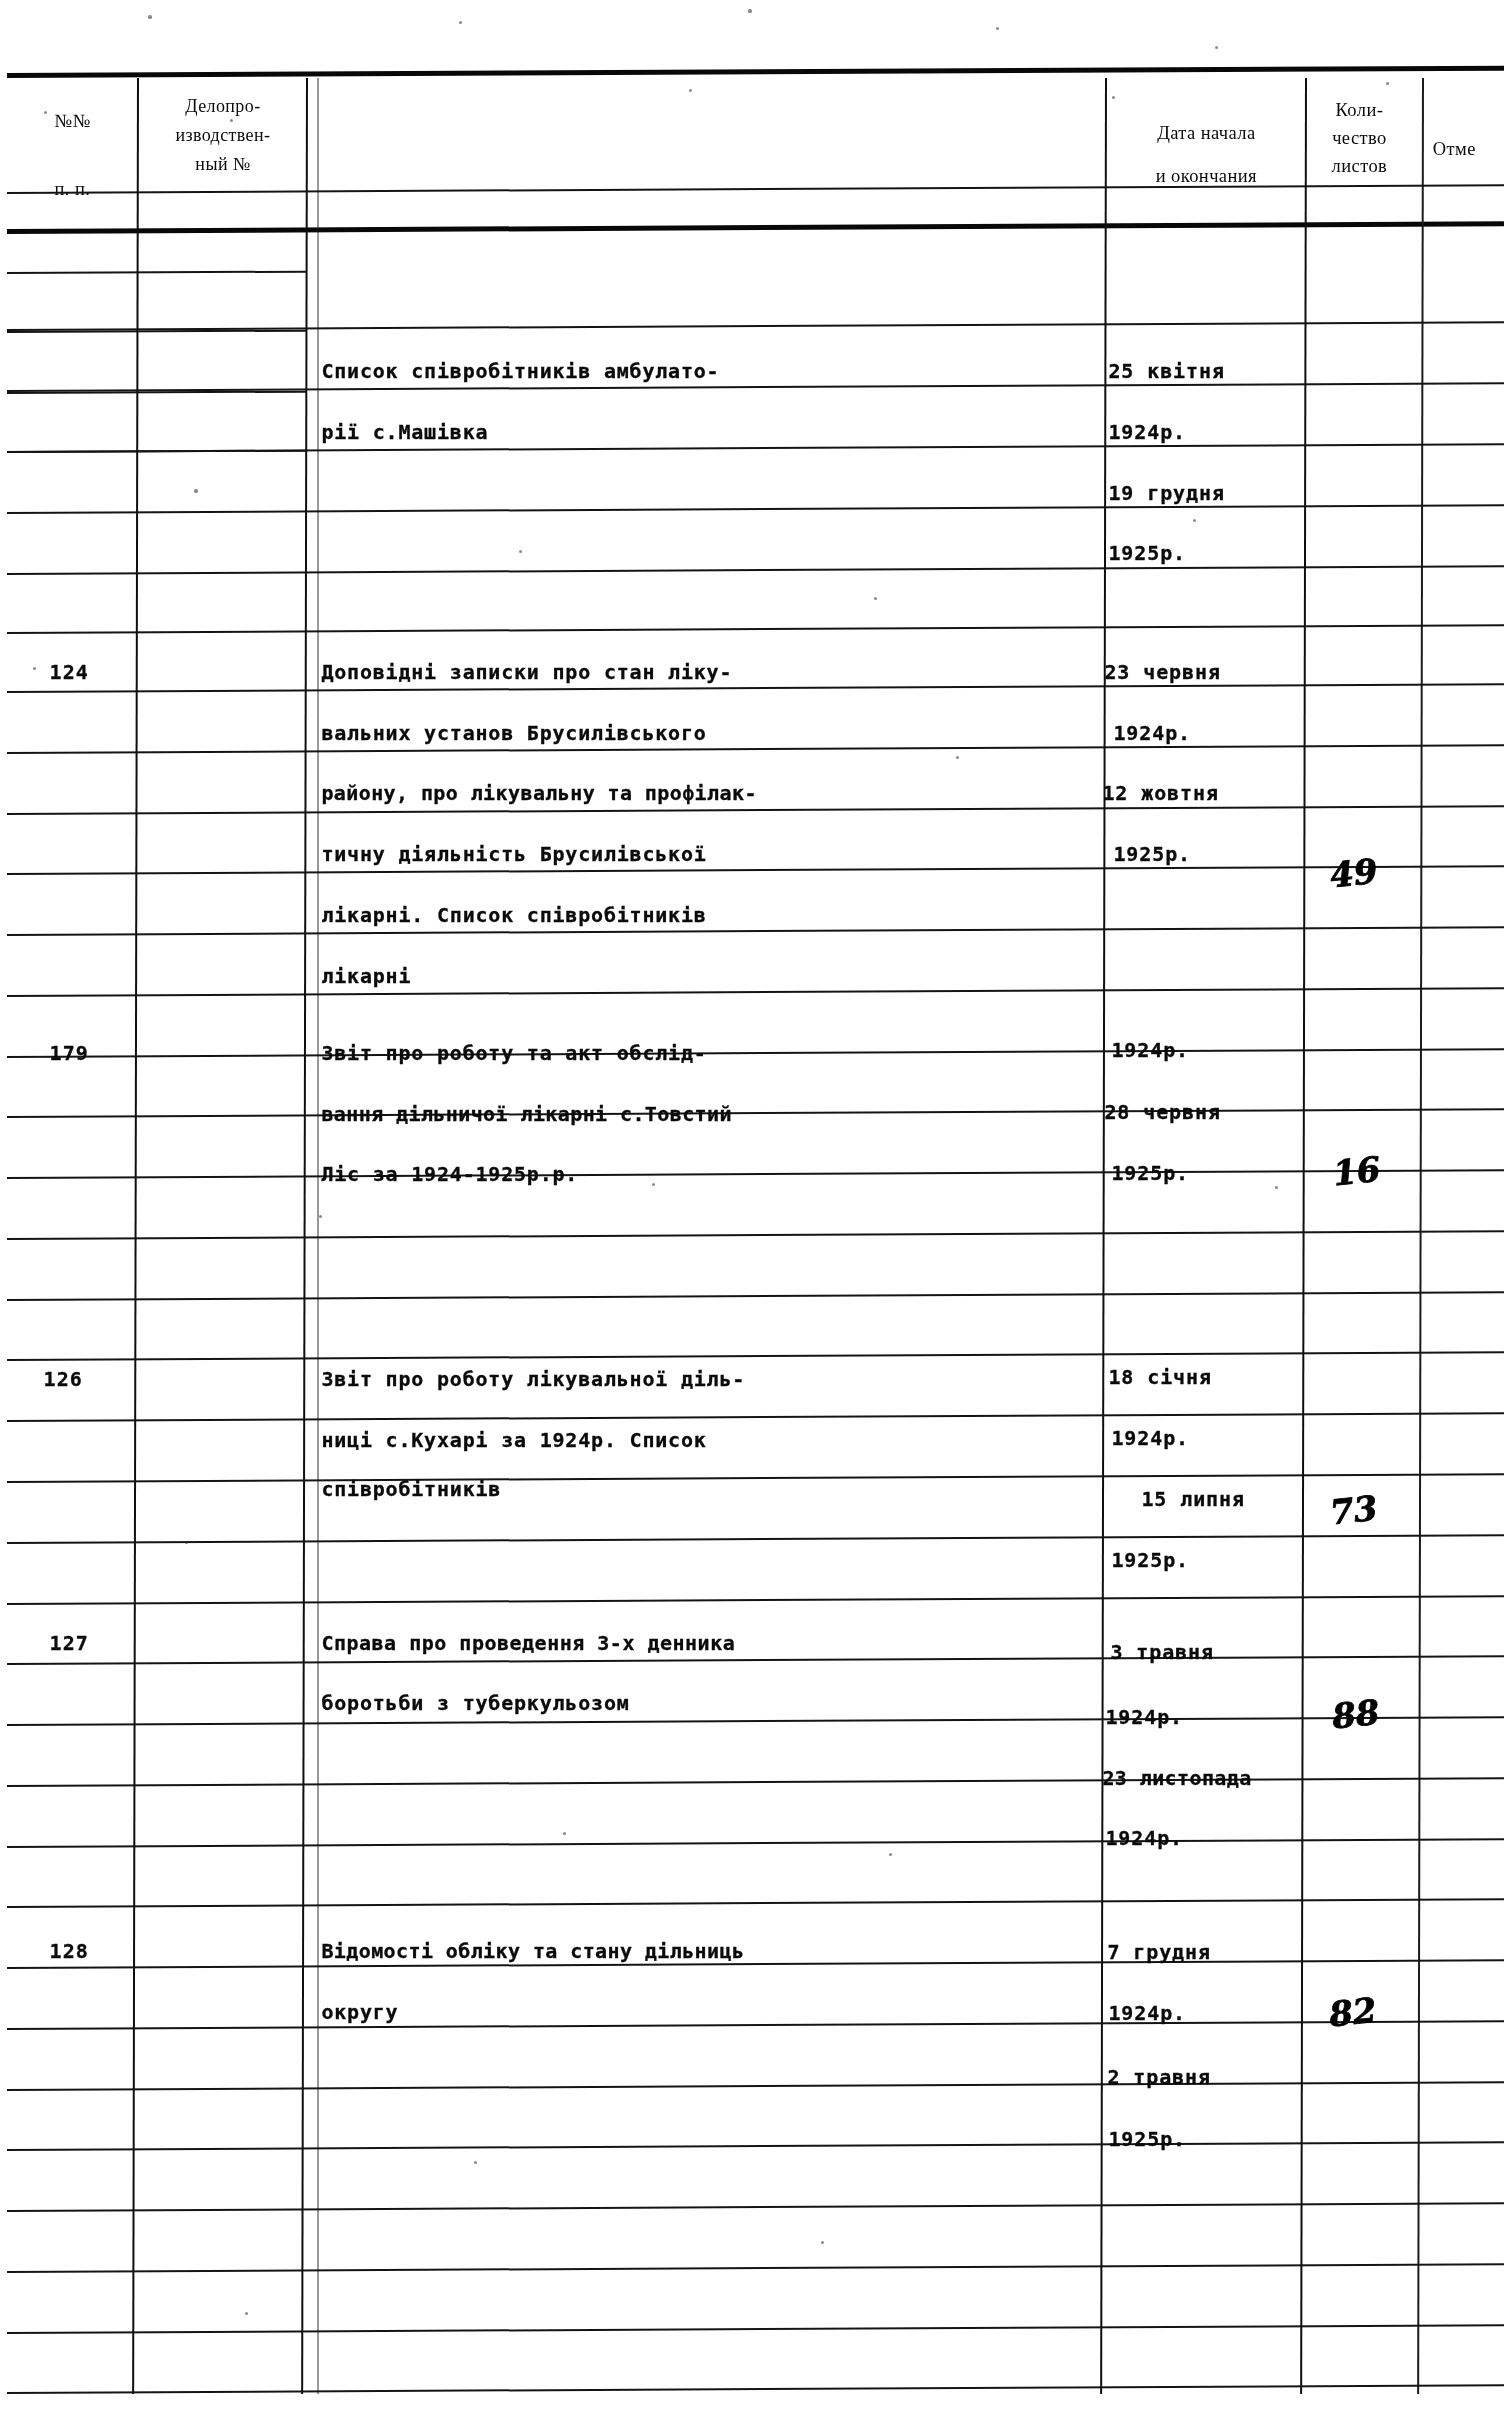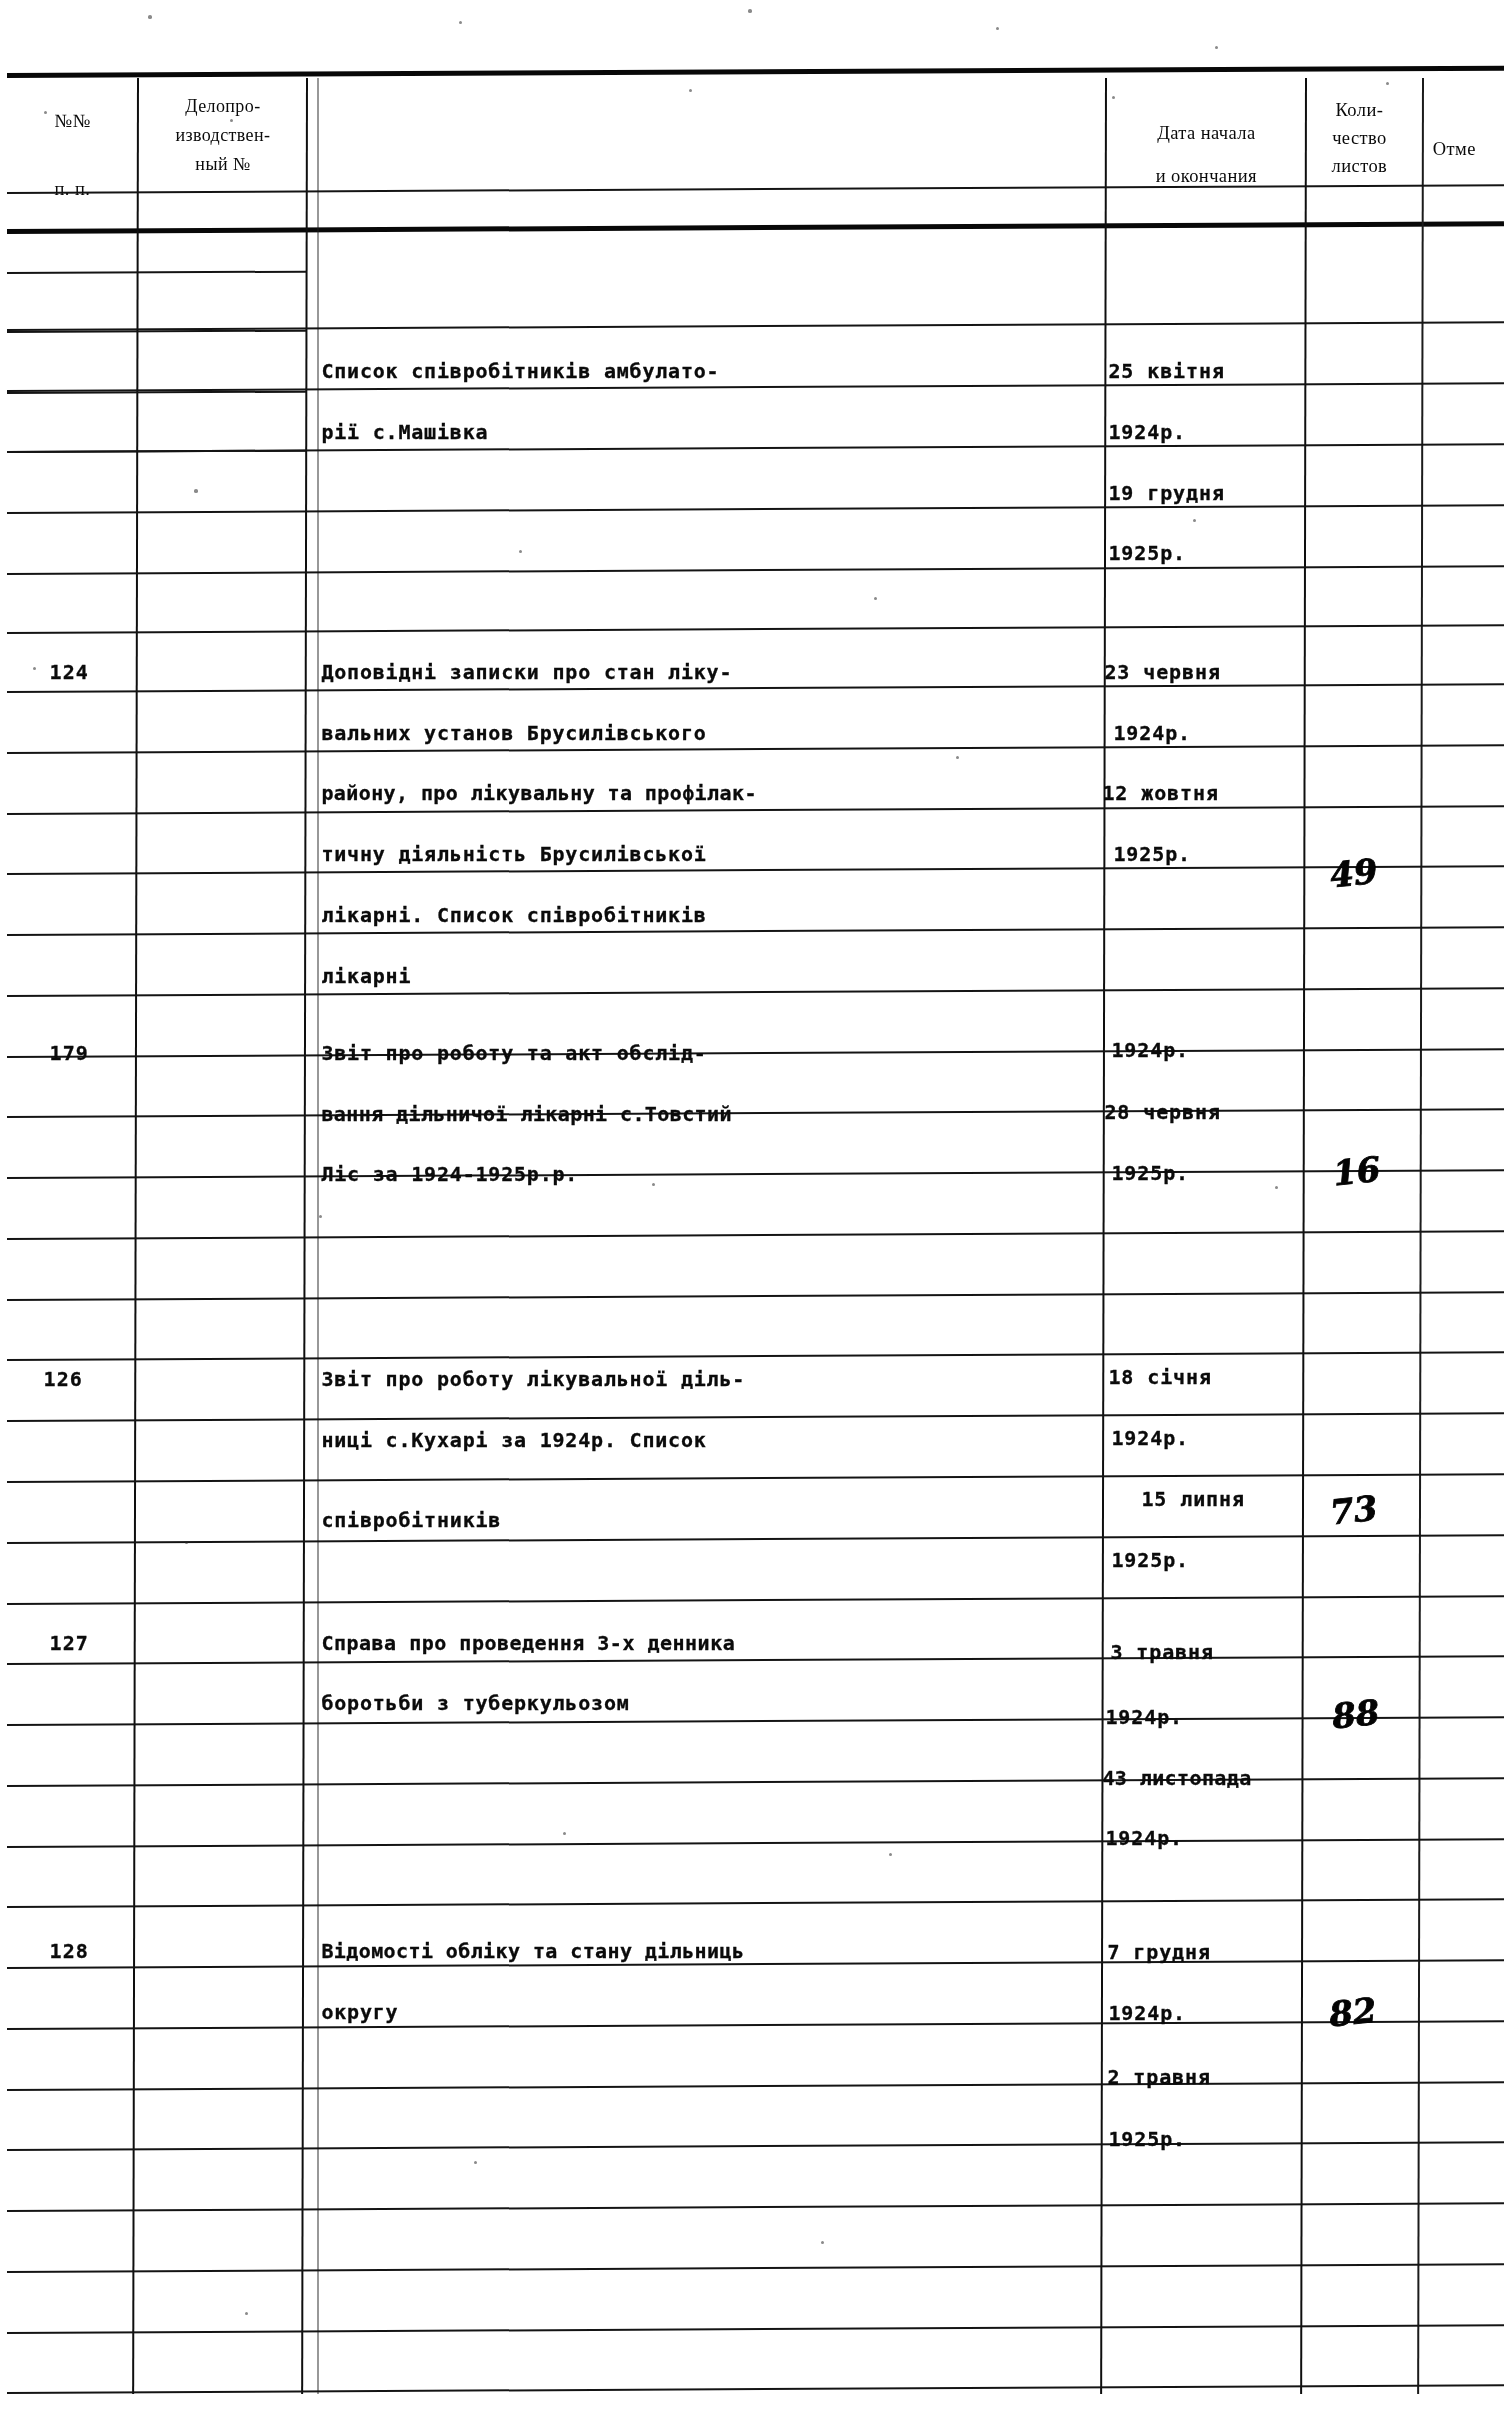--- a/index.html
+++ b/index.html
@@ -235,37 +235,37 @@
     <div class="tw date" style="left:1104px; top:999px;">1924р.</div>
     <div class="tw date" style="left:1097px; top:1061px;">28 червня</div>
     <div class="tw date" style="left:1104px; top:1122px;">1925р.</div>
 
     <div class="hw" style="left:1326px; top:1112px;">16</div>
 
     <div class="tw num" style="left:12px; top:1328px;">126</div>
 
     <div class="tw" style="left:314px; top:1328px;">Звіт про роботу лікувальної діль-</div>
     <div class="tw" style="left:314px; top:1389px;">ниці с.Кухарі за 1924р. Список</div>
-    <div class="tw" style="left:314px; top:1469px;text-align:center;">співробітників</div>
+    <div class="tw" style="left:314px; top:1438px;text-align:center;">співробітників</div>
 
     <div class="tw date" style="left:1101px; top:1326px;">18 січня</div>
     <div class="tw date" style="left:1104px; top:1387px;">1924р.</div>
     <div class="tw date" style="left:1134px; top:1448px;">15 липня</div>
     <div class="tw date" style="left:1104px; top:1509px;">1925р.</div>
 
     <div class="hw" style="left:1323px; top:1451px;">73</div>
 
     <div class="tw num" style="left:18px; top:1592px;">127</div>
 
     <div class="tw" style="left:314px; top:1592px; letter-spacing:0.5px;">Справа про проведення 3-х денника</div>
     <div class="tw" style="left:314px; top:1652px;">боротьби з туберкульозом</div>
 
     <div class="tw date" style="left:1103px; top:1601px;">3 травня</div>
     <div class="tw date" style="left:1098px; top:1666px;">1924р.</div>
-    <div class="tw date" style="left:1095px; top:1727px; letter-spacing:0.4px;">43 листопада</div>
+    <div class="tw date" style="left:1095px; top:1727px; letter-spacing:0.4px;">23 листопада</div>
     <div class="tw date" style="left:1098px; top:1787px;">1924р.</div>
 
     <div class="hw" style="left:1325px; top:1655px;">88</div>
 
     <div class="tw num" style="left:18px; top:1900px;">128</div>
 
     <div class="tw" style="left:314px; top:1900px; letter-spacing:0.4px;">Відомості обліку та стану дільниць</div>
     <div class="tw" style="left:314px; top:1961px;">округу</div>
 
     <div class="tw date" style="left:1100px; top:1901px;">7 грудня</div>

